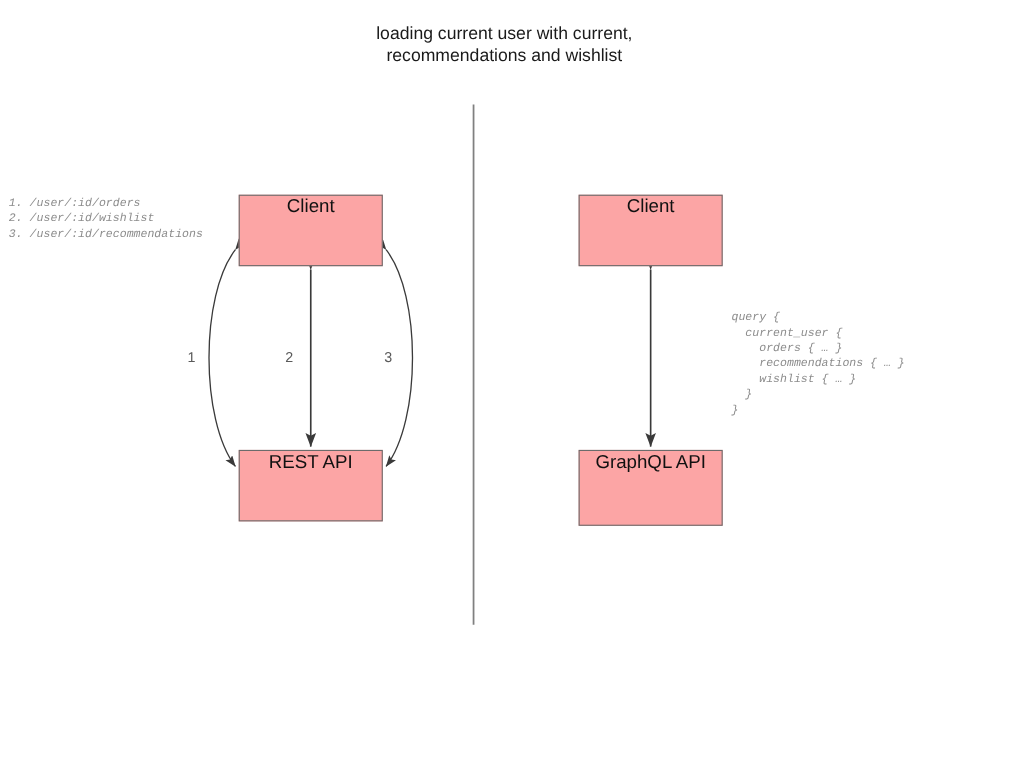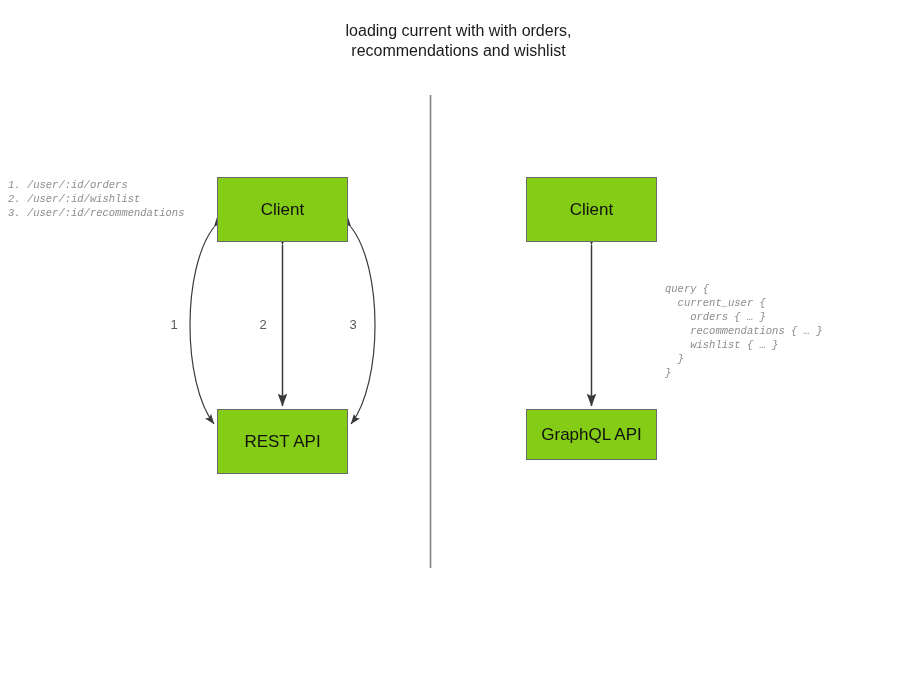--- a/index.html
+++ b/index.html
@@ -27,33 +27,33 @@
     top: 21px;
     width: 917px;
     text-align: center;
     font-size: 16px;
     line-height: 20px;
     color: #1a1a1a;
     white-space: pre-line;
   }
   .node-box {
     position: absolute;
-    background: #84cc16;
+    background: #fca5a5;
     border: 1.4px solid #6b6b6b;
     box-sizing: border-box;
     display: flex;
-    align-items: center;
+    align-items: flex-start;
     justify-content: center;
     font-size: 17px;
     color: #111111;
   }
   .rest-client  { left: 217px; top: 177px; width: 131px; height: 65px; }
   .rest-api     { left: 217px; top: 409px; width: 131px; height: 65px; }
   .gql-client   { left: 526px; top: 177px; width: 131px; height: 65px; }
-  .gql-api      { left: 526px; top: 409px; width: 131px; height: 51px; }
+  .gql-api      { left: 526px; top: 409px; width: 131px; height: 69px; }
 
   .code-block {
     position: absolute;
     font-family: "Liberation Mono", "DejaVu Sans Mono", monospace;
     font-size: 10.5px;
     line-height: 14px;
     color: #8c8c8c;
     white-space: pre;
     font-style: italic;
   }
@@ -85,21 +85,21 @@
 
   <path d="M 214 227 C 182 268, 182 382, 214 424" fill="none" stroke="#3a3a3a" stroke-width="1.2" marker-start="url(#ah)" marker-end="url(#ah)"></path>
 
   <line x1="282.5" y1="245" x2="282.5" y2="406" stroke="#3a3a3a" stroke-width="1.5" marker-start="url(#ah)" marker-end="url(#ah)"></line>
 
   <path d="M 351 227 C 383 268, 383 382, 351 424" fill="none" stroke="#3a3a3a" stroke-width="1.2" marker-start="url(#ah)" marker-end="url(#ah)"></path>
 
   <line x1="591.5" y1="245" x2="591.5" y2="406" stroke="#3a3a3a" stroke-width="1.5" marker-start="url(#ah)" marker-end="url(#ah)"></line>
 </svg>
 
-<div class="title">loading current with with orders,
+<div class="title">loading current user with current,
 recommendations and wishlist</div>
 
 <div class="code-block endpoints">1. /user/:id/orders
 2. /user/:id/wishlist
 3. /user/:id/recommendations</div>
 
 <div class="node-box rest-client">
   <span>Client</span>
 </div>
 

